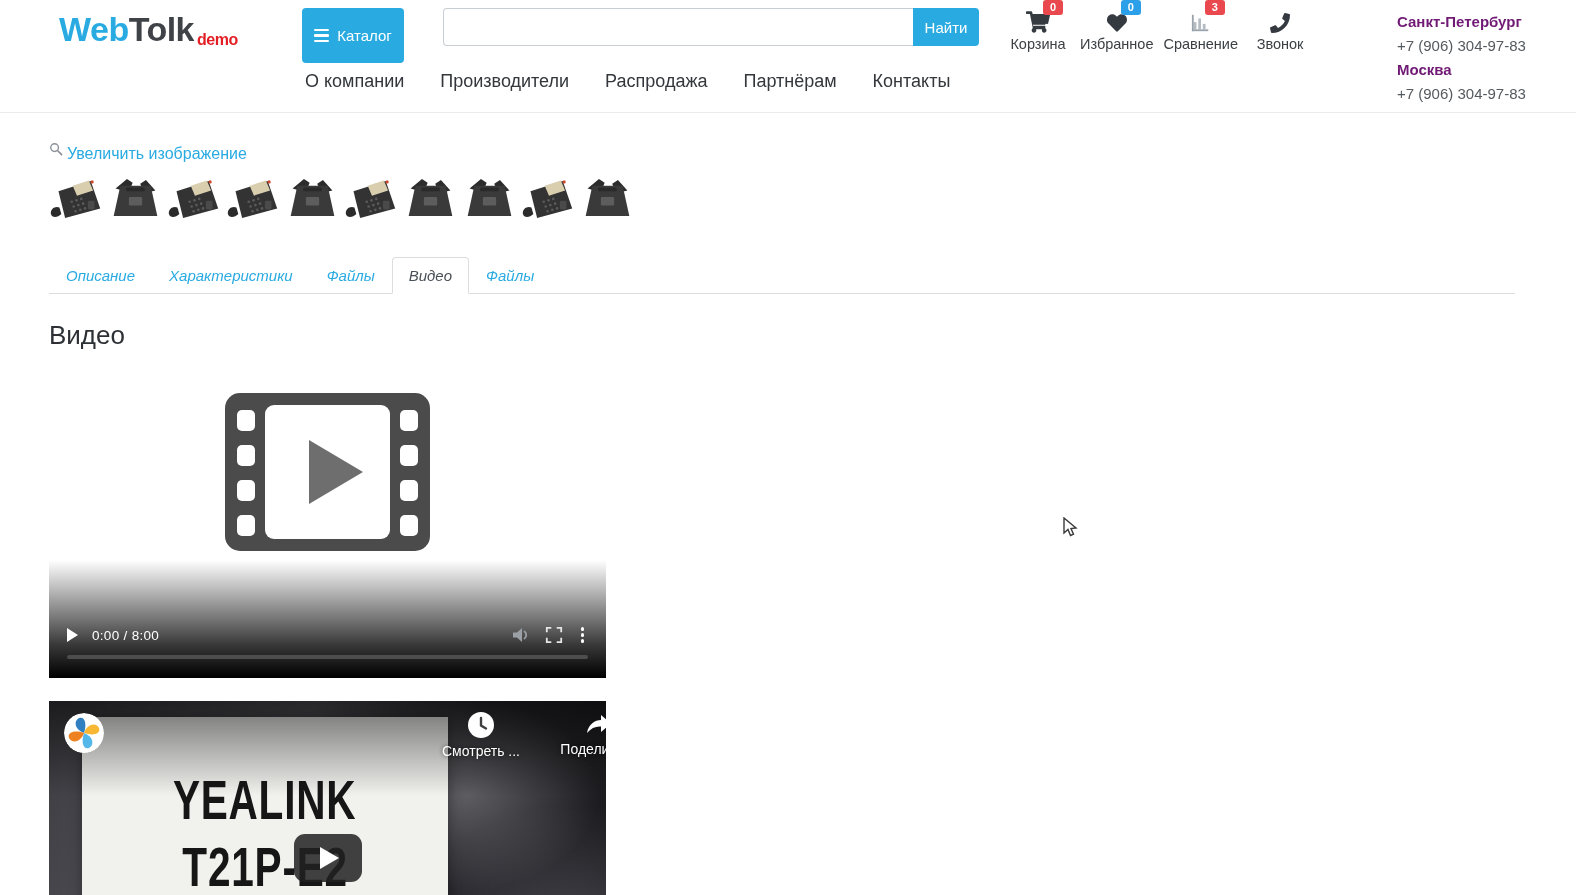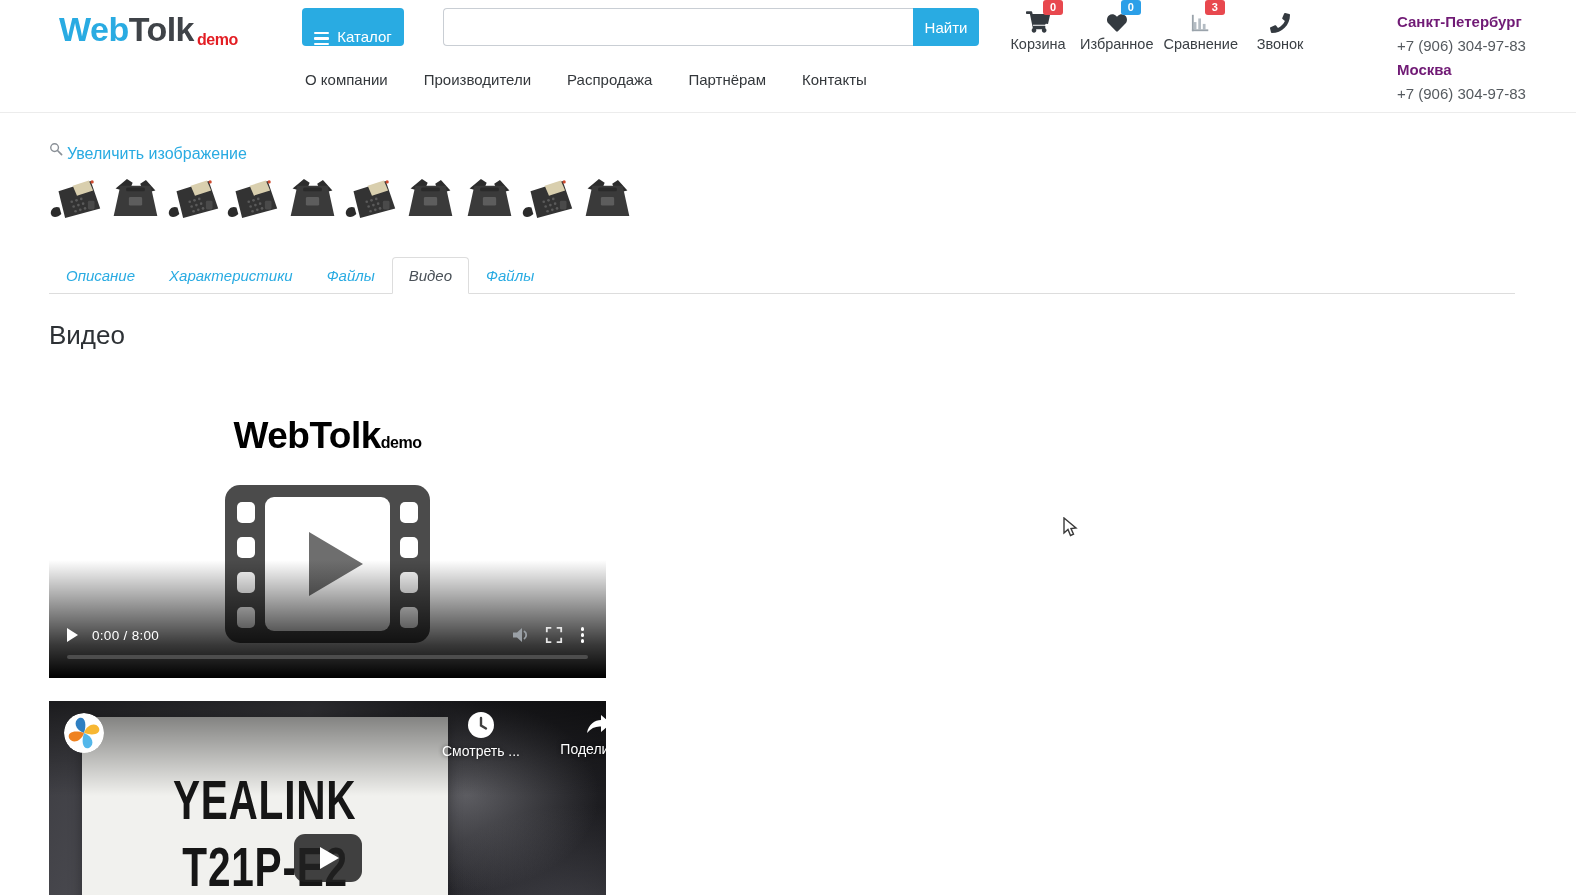--- a/index.html
+++ b/index.html
@@ -6,22 +6,22 @@
   body{width:1576px;height:895px;overflow:hidden;font-family:"Liberation Sans","DejaVu Sans",sans-serif;}
   #page{position:relative;width:1576px;height:895px;background:#fff;}
 
   
   .header{position:absolute;left:0;top:0;width:1576px;height:112px;border-bottom:1px solid #ececec;background:#fff;}
   .logo{position:absolute;left:59px;top:10px;font-size:34px;font-weight:700;letter-spacing:-.5px;cursor:pointer;}
   .logo .lg-web{color:#29abe2;}
   .logo .lg-tolk{color:#3f4348;}
   .logo .lg-demo{color:#e31e24;font-size:16px;position:relative;top:4px;margin-left:3px;font-weight:700;}
 
-  .catalog-btn{position:absolute;left:302px;top:8px;width:102px;height:38px;background:#29abe2;border:none;border-radius:4px;
-    color:#fff;font-size:15px;display:flex;align-items:flex-end;justify-content:center;gap:8px;cursor:pointer;font-family:inherit;}
+  .catalog-btn{position:absolute;left:302px;top:8px;width:102px;height:55px;background:#29abe2;border:none;border-radius:4px;
+    color:#fff;font-size:15px;display:flex;align-items:center;justify-content:center;gap:8px;cursor:pointer;font-family:inherit;}
   .burger{display:inline-flex;flex-direction:column;gap:3px;}
   .burger span{display:block;width:15px;height:2.5px;background:#fff;border-radius:1px;}
 
   .search{position:absolute;left:443px;top:8px;height:38px;display:flex;}
   .search input{width:470px;height:38px;border:1px solid #c9ced4;border-right:none;border-radius:4px 0 0 4px;
     padding:0 12px;font-size:15px;outline:none;box-sizing:border-box;font-family:inherit;}
   .search button{width:66px;height:38px;background:#29abe2;color:#fff;border:none;border-radius:0 4px 4px 0;
     font-size:15px;cursor:pointer;font-family:inherit;}
 
   .quick{position:absolute;left:1006px;top:7px;display:flex;gap:10px;}
@@ -29,21 +29,21 @@
   .qi-icon{position:relative;height:26px;display:flex;align-items:flex-end;}
   .badge{position:absolute;top:-7px;right:-13px;min-width:10px;padding:1px 5px;border-radius:3px;color:#fff;
     font-size:11px;font-weight:700;text-align:center;line-height:13px;}
   .qi-label{font-size:14.5px;color:#3b4045;margin-top:3px;white-space:nowrap;}
 
   .contacts{position:absolute;left:1397px;top:10px;font-size:15px;line-height:24px;}
   .contact-city{color:#701a75;font-weight:700;cursor:pointer;}
   .contact-phone{color:#555a5f;}
 
   .main-nav{position:absolute;left:305px;top:71px;display:flex;gap:36px;}
-  .main-nav a{font-size:15px;color:#33373b;text-decoration:none;cursor:pointer;}
+  .main-nav a{font-size:18px;color:#33373b;text-decoration:none;cursor:pointer;}
 
   
   .zoom-link{position:absolute;left:49px;top:142px;display:flex;align-items:flex-start;gap:4px;cursor:pointer;}
   .zoom-link .zl-text{color:#29abe2;font-size:16px;position:relative;top:3px;}
 
   .thumbs{position:absolute;left:49px;top:174px;display:flex;gap:4px;}
   .thumb{width:55px;height:48px;cursor:pointer;}
   .thumb svg{width:100%;height:100%;}
 
   
@@ -316,23 +316,20 @@
     <div class="tab">Описание</div>
     <div class="tab">Характеристики</div>
     <div class="tab">Файлы</div>
     <div class="tab active">Видео</div>
     <div class="tab">Файлы</div>
   </div>
 
   <h2 class="section-heading" style="margin:0;">Видео</h2>
 
   <div class="video">
-    <div class="video-logo">
-      <span class="lg-web">Web</span><span class="lg-tolk">Tolk</span><span class="lg-demo">demo</span>
-    </div>
 
     <svg class="film-icon" width="205" height="158" viewBox="0 0 205 158">
       <rect x="0" y="0" width="205" height="158" rx="15" fill="#4b4b4b"></rect>
       <rect x="40" y="12" width="125" height="134" rx="9" fill="#ffffff"></rect>
       <g fill="#ffffff">
         <rect x="12" y="17" width="18" height="21" rx="5"></rect>
           <rect x="12" y="52" width="18" height="21" rx="5"></rect>
         <rect x="12" y="87" width="18" height="21" rx="5"></rect>
           <rect x="12" y="122" width="18" height="21" rx="5"></rect>
         <rect x="175" y="17" width="18" height="21" rx="5"></rect>

